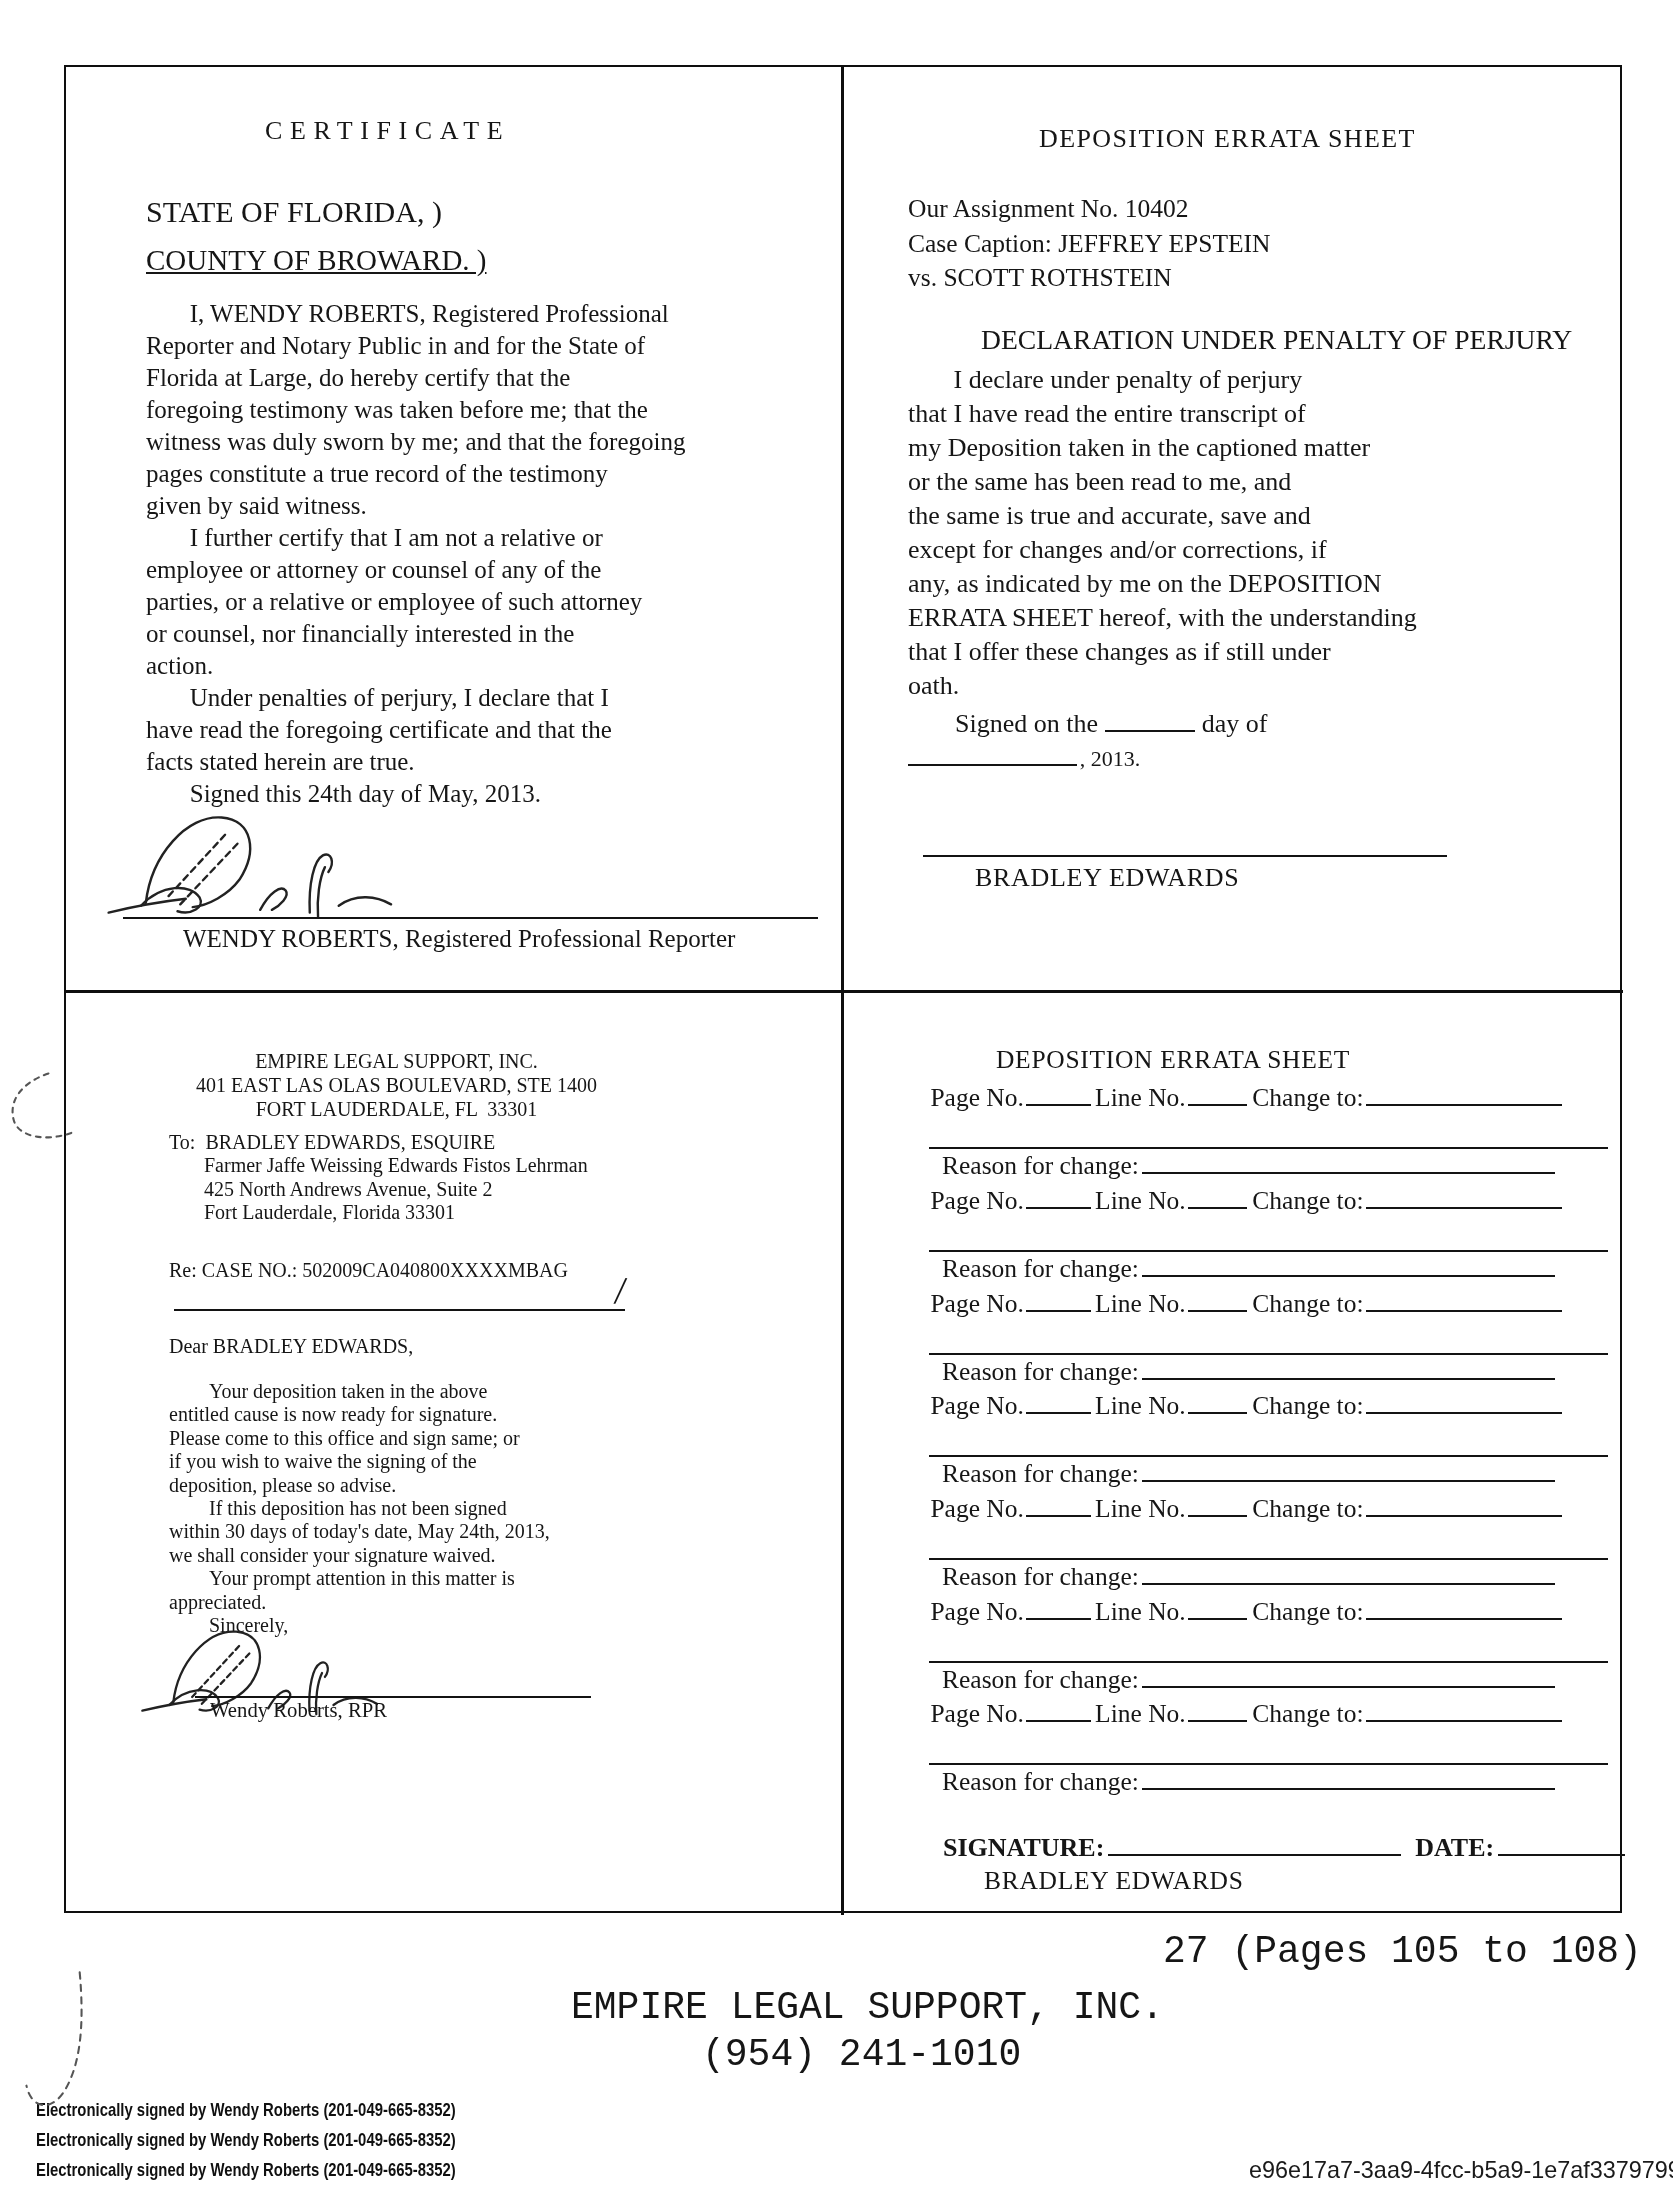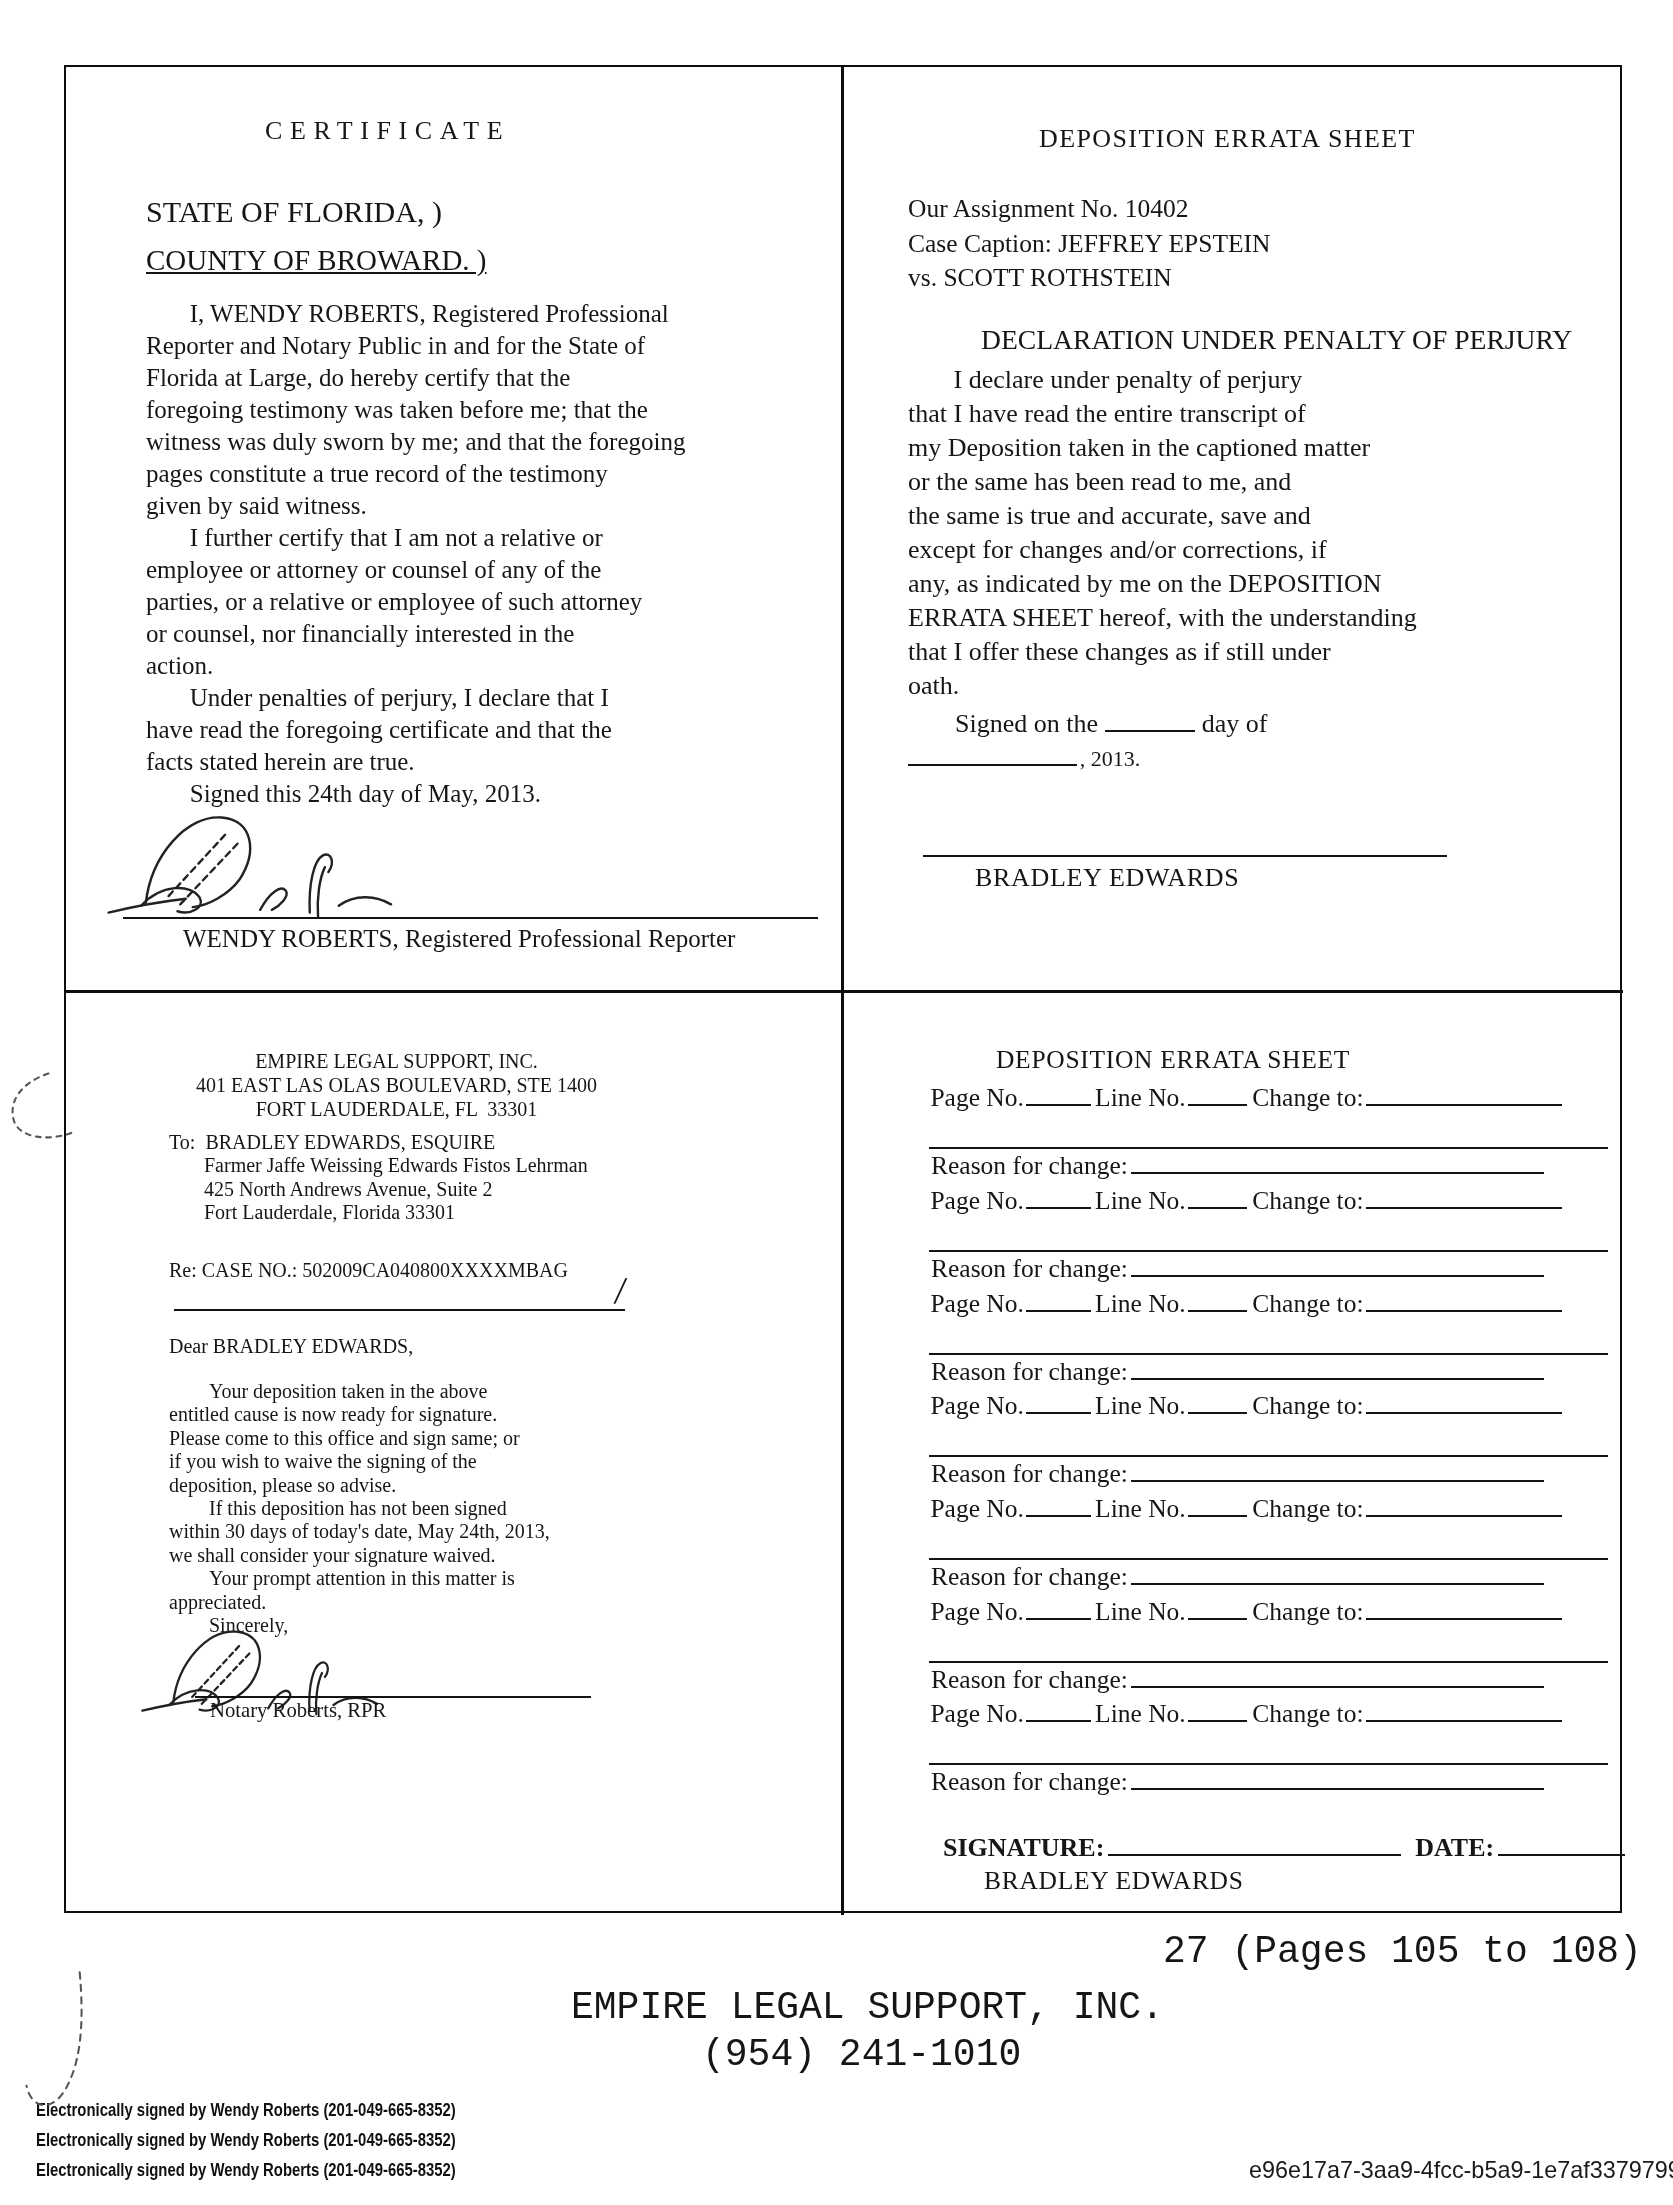--- a/index.html
+++ b/index.html
@@ -44,21 +44,21 @@
   .slash-mark{left:615px;top:1267px;font-size:40px;transform:rotate(6deg);}
   .salutation{left:169px;top:1335px;font-size:20px;}
   .letter-body{left:169px;top:1380px;width:620px;font-size:20px;line-height:23.4px;}
   .letter-sig-rule{left:195px;top:1696px;width:396px;height:2.1px;background:#131313;}
   .letter-signer{left:210px;top:1699px;font-size:20.7px;}
   
   .ef-title{left:996px;top:1045px;font-size:25.5px;letter-spacing:0.7px;}
   .erow{left:929px;width:686px;height:103px;}
   .erow .line1{position:absolute;left:1.4px;top:0;font-size:25.5px;white-space:nowrap;}
   .erow .rule{position:absolute;left:0;top:64px;width:679px;height:2.1px;background:#131313;}
-  .erow .reason{position:absolute;left:2px;top:68px;font-size:25.5px;white-space:nowrap;}
+  .erow .reason{position:absolute;left:13px;top:68px;font-size:25.5px;white-space:nowrap;}
   .ul{display:inline-block;border-bottom:2.1px solid #141414;}
   .ul-page{width:65px;margin:0 4.1px 0 2.1px;}
   .ul-line{width:59px;margin:0 5.5px 0 2.1px;}
   .ul-change{width:196px;margin-left:2.8px;}
   .ul-reason{width:413px;margin-left:2.8px;}
   .sig-row{left:943px;top:1833px;font-size:26px;white-space:nowrap;font-weight:bold;}
   .ul-sig{width:293px;margin:0 13.8px 0 4.1px;}
   .ul-date{width:127px;margin-left:4.1px;}
   .ef-signatory{left:984px;top:1866px;font-size:25.5px;letter-spacing:0.7px;}
   
@@ -176,21 +176,21 @@
       <path d="M95 138 L 178 48" stroke-dasharray="9 7"></path>
       <path d="M112 150 L 195 62" stroke-dasharray="9 7"></path>
       <path d="M55 152 C 85 120, 127 120, 140 140 C 148 154, 128 166, 108 160"></path>
       <path d="M228 158 C 242 132, 258 122, 265 130 C 271 138, 257 152, 245 158"></path>
       <path d="M300 162 C 298 120, 306 86, 319 79 C 331 73, 337 89, 327 103"></path>
       <path d="M312 168 C 310 142, 314 112, 322 96"></path>
       <path d="M342 152 C 367 134, 397 138, 418 150"></path>
     </g>
   </svg>
   <div class="abs letter-sig-rule"></div>
-  <div class="abs letter-signer">Notary Roberts, RPR</div>
+  <div class="abs letter-signer">Wendy Roberts, RPR</div>
 
   <div class="abs ef-title">DEPOSITION ERRATA SHEET</div>
 
   <div class="abs erow" style="top:1083px;">
     <div class="line1"><span>Page No.</span><span class="ul ul-page"></span><span>Line No.</span><span class="ul ul-line"></span><span>Change to:</span><span class="ul ul-change"></span></div>
     <div class="rule"></div>
     <div class="reason"><span>Reason for change:</span><span class="ul ul-reason"></span></div>
   </div>
   <div class="abs erow" style="top:1186px;">
     <div class="line1"><span>Page No.</span><span class="ul ul-page"></span><span>Line No.</span><span class="ul ul-line"></span><span>Change to:</span><span class="ul ul-change"></span></div>

